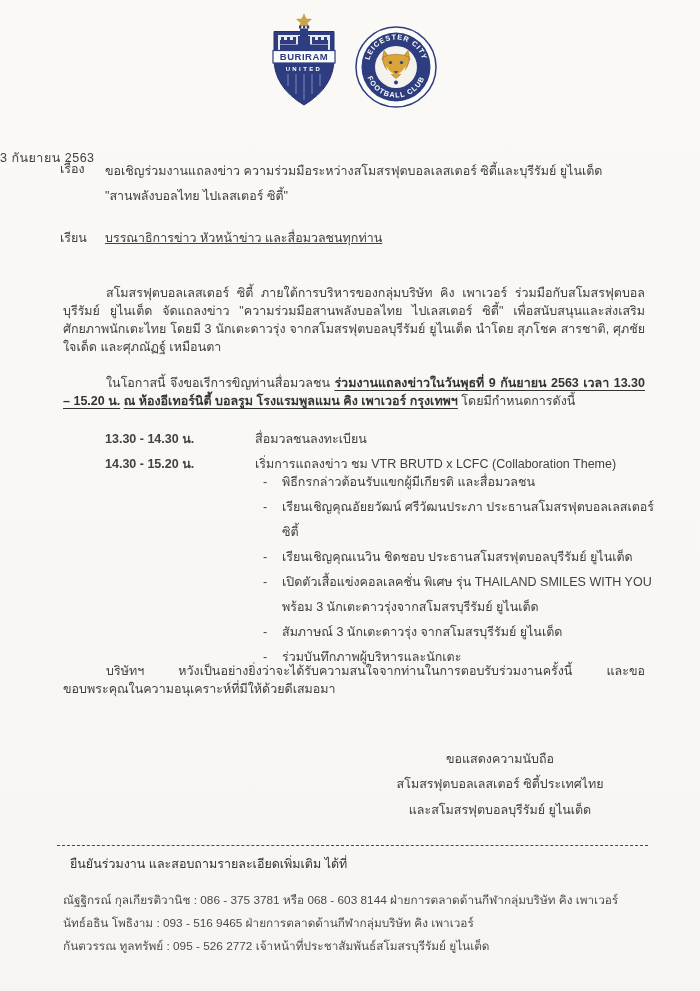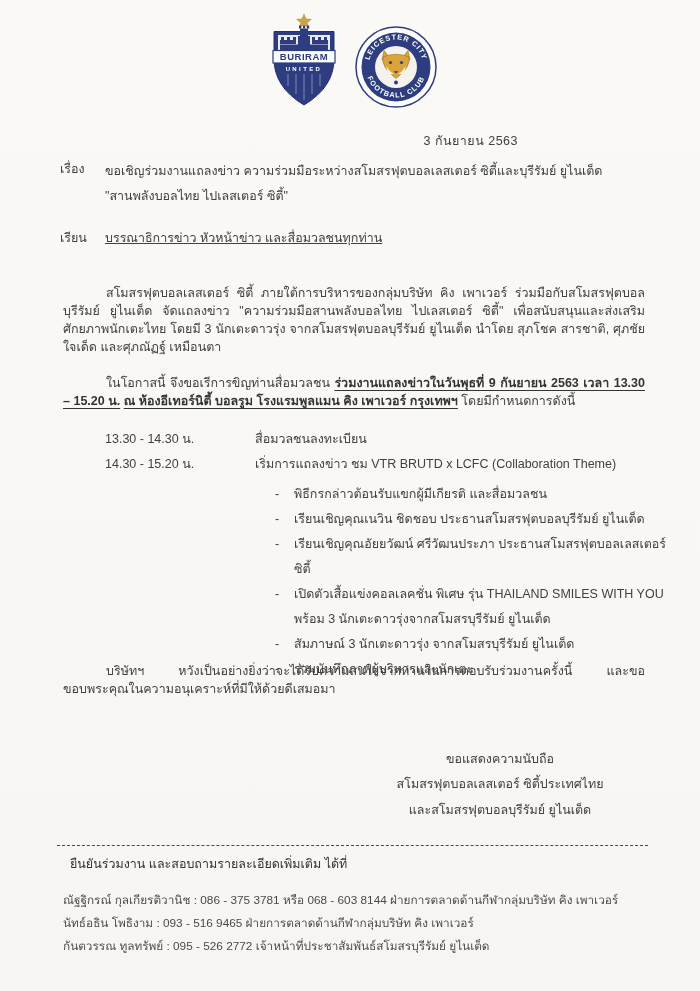--- a/index.html
+++ b/index.html
@@ -11,35 +11,35 @@
     position:relative;
     width:700px;height:991px;
     background:linear-gradient(180deg,#faf9f6 0%,#f8f7f3 60%,#f6f5f1 100%);
     color:#414141;
     overflow:hidden;
     font-size:12.5px;
     margin:0 auto;
   }
   .abs{position:absolute;}
   .logos{top:12px;left:0;right:0;display:flex;justify-content:center;align-items:flex-end;gap:11px;}
-  .date{top:131px;left:0;width:518px;text-align:right;letter-spacing:0.5px;}
+  .date{top:148px;left:0;width:518px;letter-spacing:0.5px;}
   .lbl{left:60px;}
   .subject-label{top:159px;}
   .subject-text{top:159px;left:105px;width:545px;line-height:25px;}
   .to-label{top:228px;}
   .to-text{top:228px;left:105px;width:545px;text-decoration:underline;}
   .para{left:63px;width:582px;text-indent:43px;line-height:18px;text-align:justify;}
   .p1{top:284px;}
   .p2{top:374px;}
   .bu{font-weight:bold;color:#333;text-decoration:underline;text-underline-offset:3px;text-decoration-thickness:1px;}
   .sched-row{left:105px;width:545px;}
   .sched-1{top:429px;}
   .sched-2{top:454px;}
-  .sched-time{display:inline-block;width:150px;}
-  .agenda{top:466px;left:255px;width:397px;margin:16px;padding:0;list-style:none;line-height:25px;}
+  .sched-time{display:inline-block;width:150px;font-weight:bold;}
+  .agenda{top:466px;left:255px;width:397px;margin:4px;padding:0;list-style:none;line-height:25px;}
   .agenda li{position:relative;padding-left:23px;margin:0;}
   .agenda li::before{content:"-";position:absolute;left:4px;color:#414141;}
   .closing{top:662px;}
   .signature{top:747px;left:352px;width:296px;text-align:center;line-height:25.3px;}
   .divider{top:845px;left:57px;width:591px;height:0;border-top:1.5px dashed #4a4a4a;}
   .footer-head{top:854px;left:70px;font-weight:normal;color:#333;}
   .contacts{top:889px;left:63px;width:585px;line-height:23px;font-size:11.8px;color:#4a4a4a;}
   svg text{font-family:"Liberation Sans","DejaVu Sans",sans-serif;}
 </style>
 </head>
@@ -130,22 +130,22 @@
 
   <div class="abs sched-row sched-1">
     <span class="sched-time">13.30 - 14.30 น.</span><span>สื่อมวลชนลงทะเบียน</span>
   </div>
   <div class="abs sched-row sched-2">
     <span class="sched-time">14.30 - 15.20 น.</span><span>เริ่มการแถลงข่าว ชม VTR BRUTD x LCFC (Collaboration Theme)</span>
   </div>
 
   <ul class="abs agenda">
     <li>พิธีกรกล่าวต้อนรับแขกผู้มีเกียรติ และสื่อมวลชน</li>
+    <li>เรียนเชิญคุณอัยยวัฒน์ ศรีวัฒนประภา ประธานสโมสรฟุตบอลเลสเตอร์ ซิตี้</li>
     <li>เรียนเชิญคุณเนวิน ชิดชอบ ประธานสโมสรฟุตบอลบุรีรัมย์ ยูไนเต็ด</li>
-    <li>เรียนเชิญคุณอัยยวัฒน์ ศรีวัฒนประภา ประธานสโมสรฟุตบอลเลสเตอร์ ซิตี้</li>
     <li>เปิดตัวเสื้อแข่งคอลเลคชั่น พิเศษ รุ่น THAILAND SMILES WITH YOU พร้อม 3 นักเตะดาวรุ่งจากสโมสรบุรีรัมย์ ยูไนเต็ด</li>
     <li>สัมภาษณ์ 3 นักเตะดาวรุ่ง จากสโมสรบุรีรัมย์ ยูไนเต็ด</li>
     <li>ร่วมบันทึกภาพผู้บริหารและนักเตะ</li>
   </ul>
 
   <div class="abs para closing">บริษัทฯ หวังเป็นอย่างยิ่งว่าจะได้รับความสนใจจากท่านในการตอบรับร่วมงานครั้งนี้ และขอขอบพระคุณในความอนุเคราะห์ที่มีให้ด้วยดีเสมอมา</div>
 
   <div class="abs signature">
     <div>ขอแสดงความนับถือ</div>
     <div>สโมสรฟุตบอลเลสเตอร์ ซิตี้ประเทศไทย</div>

